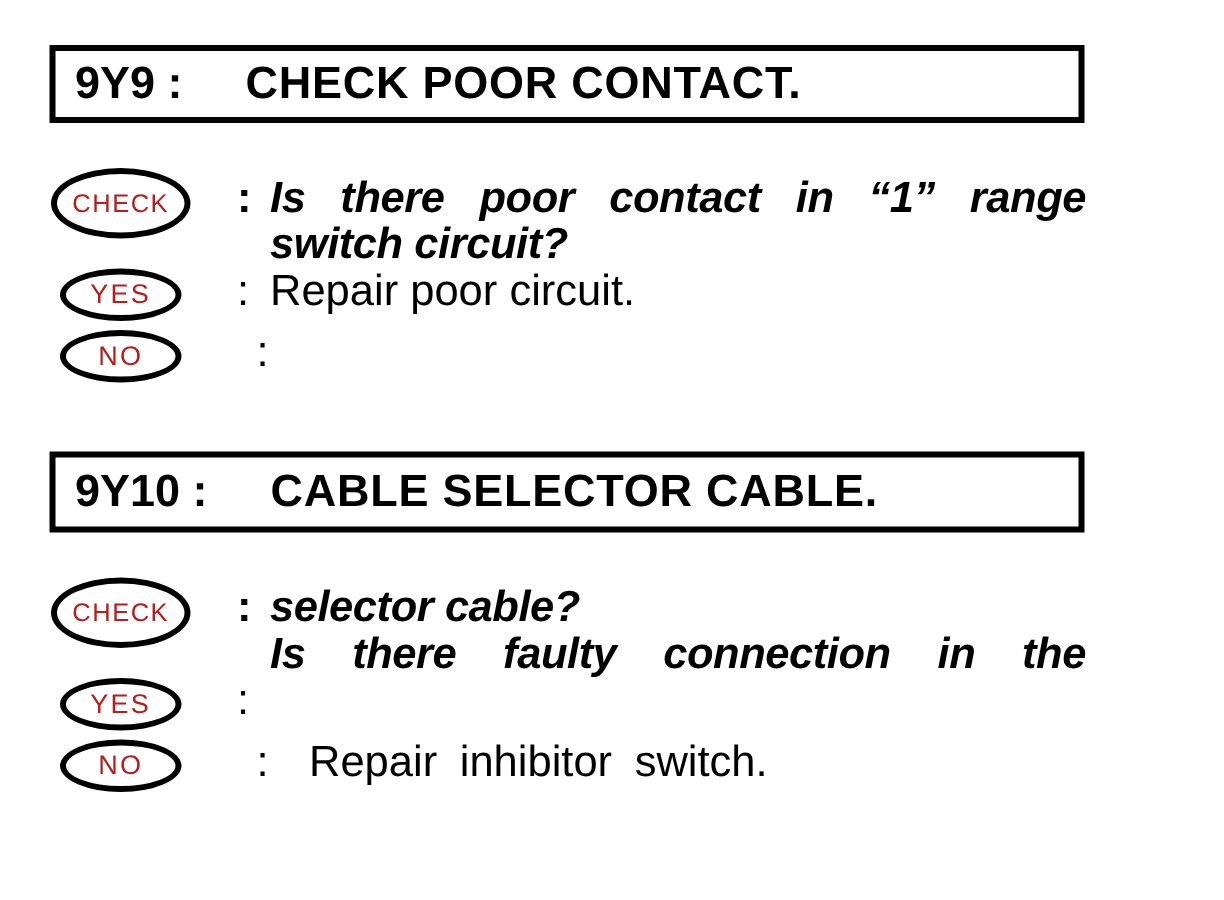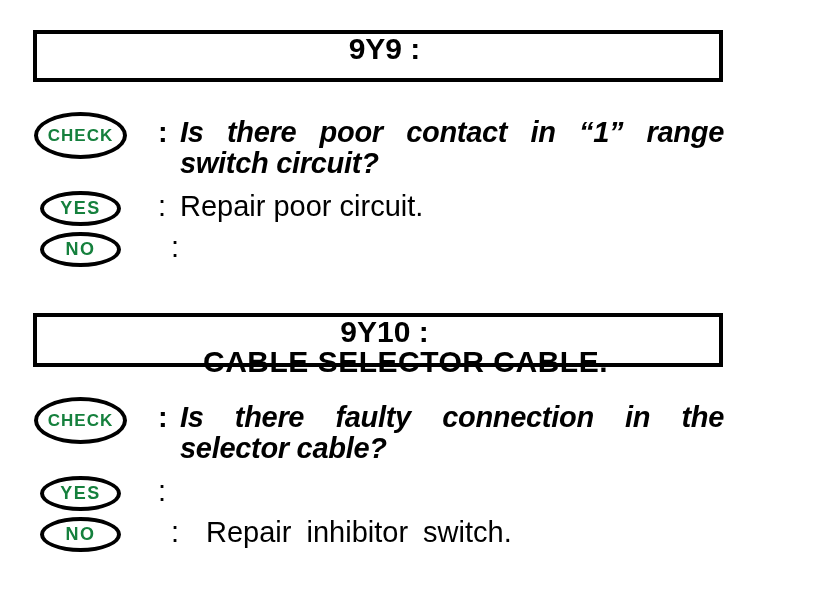--- a/index.html
+++ b/index.html
@@ -24,52 +24,51 @@
     height: 52px;
     border: 4px solid #000;
     background: #fff;
     display: flex;
     align-items: center;
     padding-left: 13px;
     font-weight: 700;
     font-size: 30px;
     line-height: 1;
     white-space: nowrap;
-    flex-direction: column;
   }
   .header-box.first { margin-top: 30px; }
   .header-box.second { margin-top: 46px; height: 54px; }
   .header-title { margin-left: 42px; letter-spacing: 0.5px; }
 
   
   .row {
     display: flex;
     align-items: flex-start;
     margin-left: 33px;
   }
   .row.check-row { margin-top: 30px; }
-  .row.yes-row   { margin-top: 12px; }
+  .row.yes-row   { }
   .row.no-row    { margin-top: 6px; gap: 13px; }
 
   .badge-slot {
     width: 95px;
     flex-shrink: 0;
     display: flex;
     justify-content: center;
   }
   .oval {
     box-sizing: border-box;
     border: 4px solid #000;
     border-radius: 50%;
     display: flex;
     align-items: center;
     justify-content: center;
-    font-weight: 700;
+    font-weight: 400;
     background: #fff;
-    color: #15803d;
+    color: #b91c1c;
   }
   .oval.check {
     width: 93px; height: 47px;
     font-size: 17px; letter-spacing: 1px;
     margin-top: 0;
   }
   .oval.yes, .oval.no {
     width: 81px; height: 35px;
     font-size: 18px; letter-spacing: 1.5px;
   }
@@ -103,20 +102,21 @@
   .text.answer { font-weight: 400; }
   .text.spread { word-spacing: 7px; }
 </style>
 </head>
 <body>
 
 <div class="page">
 
   <div class="header-box first">
     <span class="header-code">9Y9 :</span>
+    <span class="header-title">CHECK POOR CONTACT.</span>
   </div>
 
   <div class="row check-row">
     <div class="badge-slot">
       <span class="oval check">CHECK</span>
     </div>
     <span class="colon">:</span>
     <div class="text question">
       <div class="line justify">Is there poor contact in “1” range</div>
       <div class="line">switch circuit?</div>
@@ -144,22 +144,22 @@
     <span class="header-code">9Y10 :</span>
     <span class="header-title">CABLE SELECTOR CABLE.</span>
   </div>
 
   <div class="row check-row">
     <div class="badge-slot">
       <span class="oval check">CHECK</span>
     </div>
     <span class="colon">:</span>
     <div class="text question">
+      <div class="line">selector cable?</div>
       <div class="line justify">Is there faulty connection in the</div>
-      <div class="line">selector cable?</div>
     </div>
   </div>
 
   <div class="row yes-row">
     <div class="badge-slot">
       <span class="oval yes">YES</span>
     </div>
     <span class="colon">:</span>
   </div>
 

